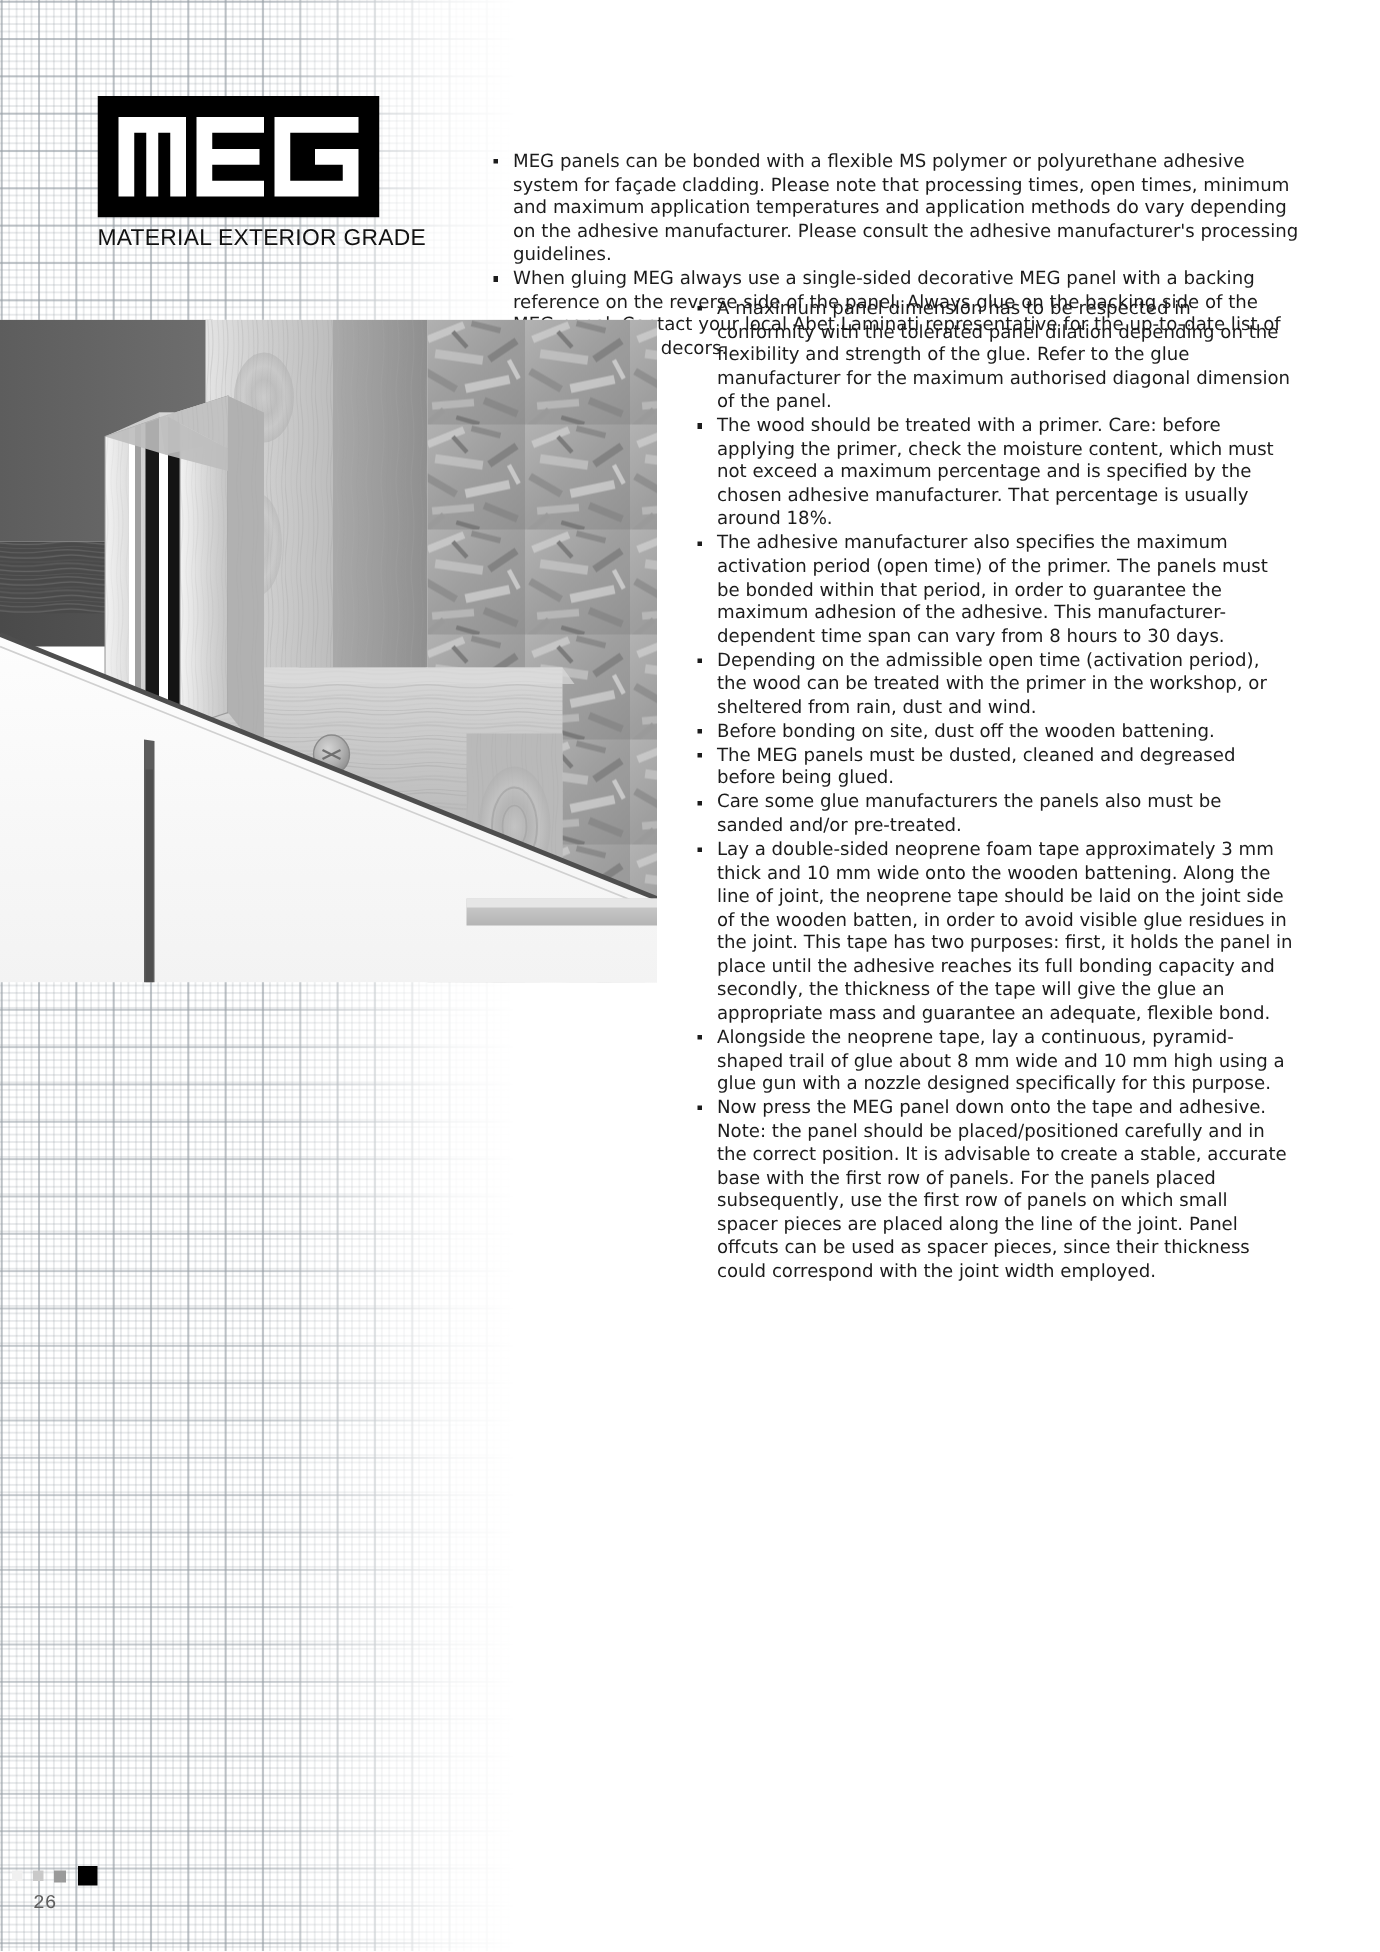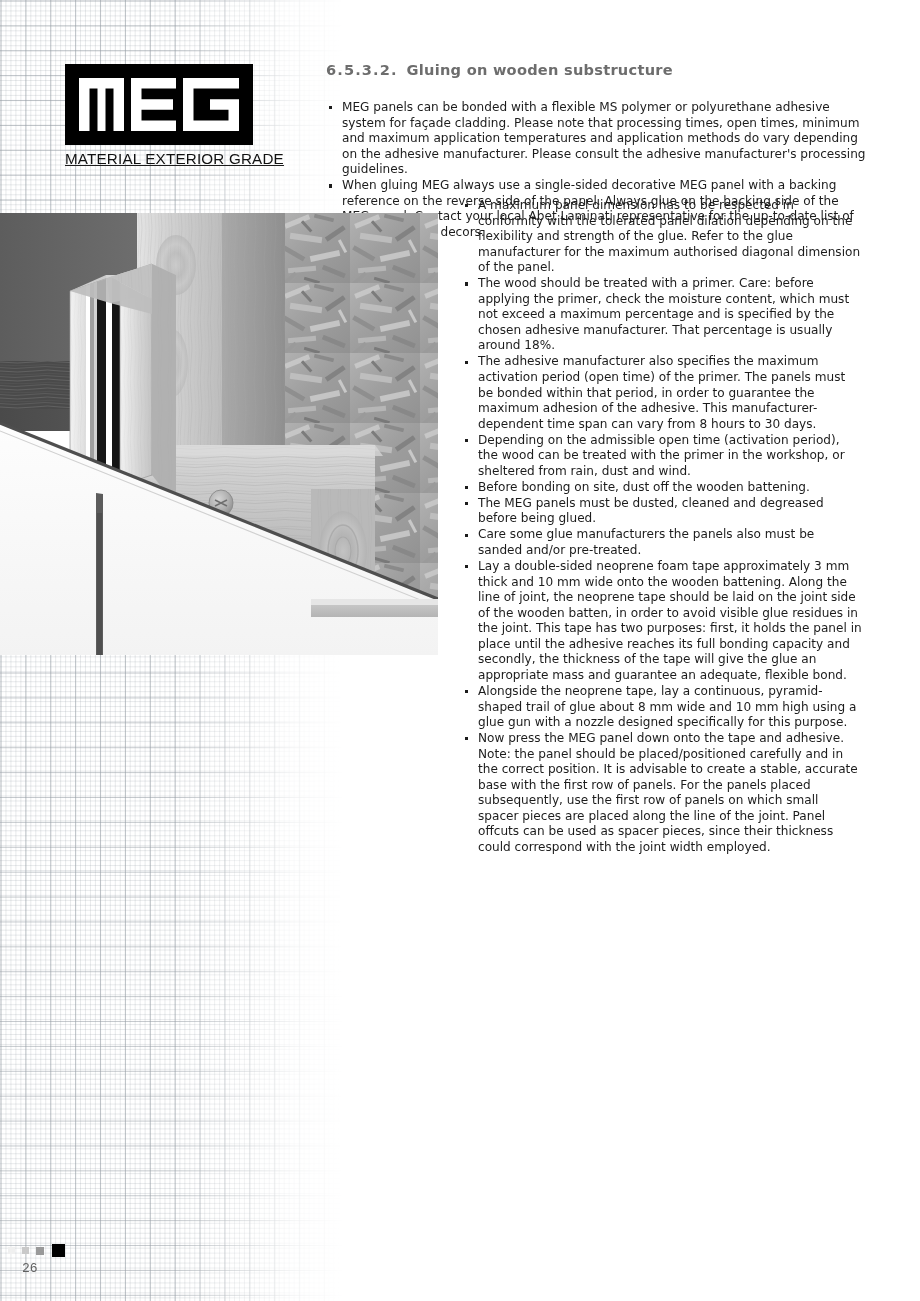--- a/index.html
+++ b/index.html
@@ -51,21 +51,20 @@
         rgba(0,0,0,0) 345px);
     pointer-events: none;
   }
 
   
   .logo-block {
     position: absolute;
     left: 65px;
     top: 64px;
     width: 216px;
-    text-decoration: underline;
   }
   .logo-mark {
     width: 188px;
     height: 81px;
     display: block;
   }
   .logo-tagline {
     margin-top: 5px;
     font-size: 15.2px;
     letter-spacing: 0.2px;
@@ -176,23 +175,20 @@
 
       <path d="M14 14 H59 V67 H48.5 V24.5 H40.5 V67 H32.5 V24.5 H24.5 V67 H14 Z" fill="#ffffff"></path>
 
       <path d="M66 14 H111 V24.5 H76.5 V35.3 H108 V45.8 H76.5 V56.5 H111 V67 H66 Z" fill="#ffffff"></path>
 
       <path d="M118 14 H174 V24.5 H128.5 V56.5 H163.5 V45.8 H145 V35.3 H174 V67 H118 Z" fill="#ffffff"></path>
     </svg>
     <div class="logo-tagline">MATERIAL EXTERIOR GRADE</div>
   </div>
 
-  <div class="section-heading">
-    <span class="num">6.5.3.2.</span><span class="ttl">Gluing on wooden substructure</span>
-  </div>
 
   <div class="top-text">
     <ul class="bullets">
       <li>MEG panels can be bonded with a flexible MS polymer or polyurethane adhesive system for façade cladding. Please note that processing times, open times, minimum and maximum application temperatures and application methods do vary depending on the adhesive manufacturer. Please consult the adhesive manufacturer's processing guidelines.</li>
       <li>When gluing MEG always use a single-sided decorative MEG panel with a backing reference on the reverse side of the panel. Always glue on the backing side of the MEG panel. Contact your local Abet Laminati representative for the up-to-date list of concerned MEG decors.</li>
     </ul>
   </div>
 
   <div class="illustration">
     <svg width="438" height="442" viewBox="0 0 438 442">

